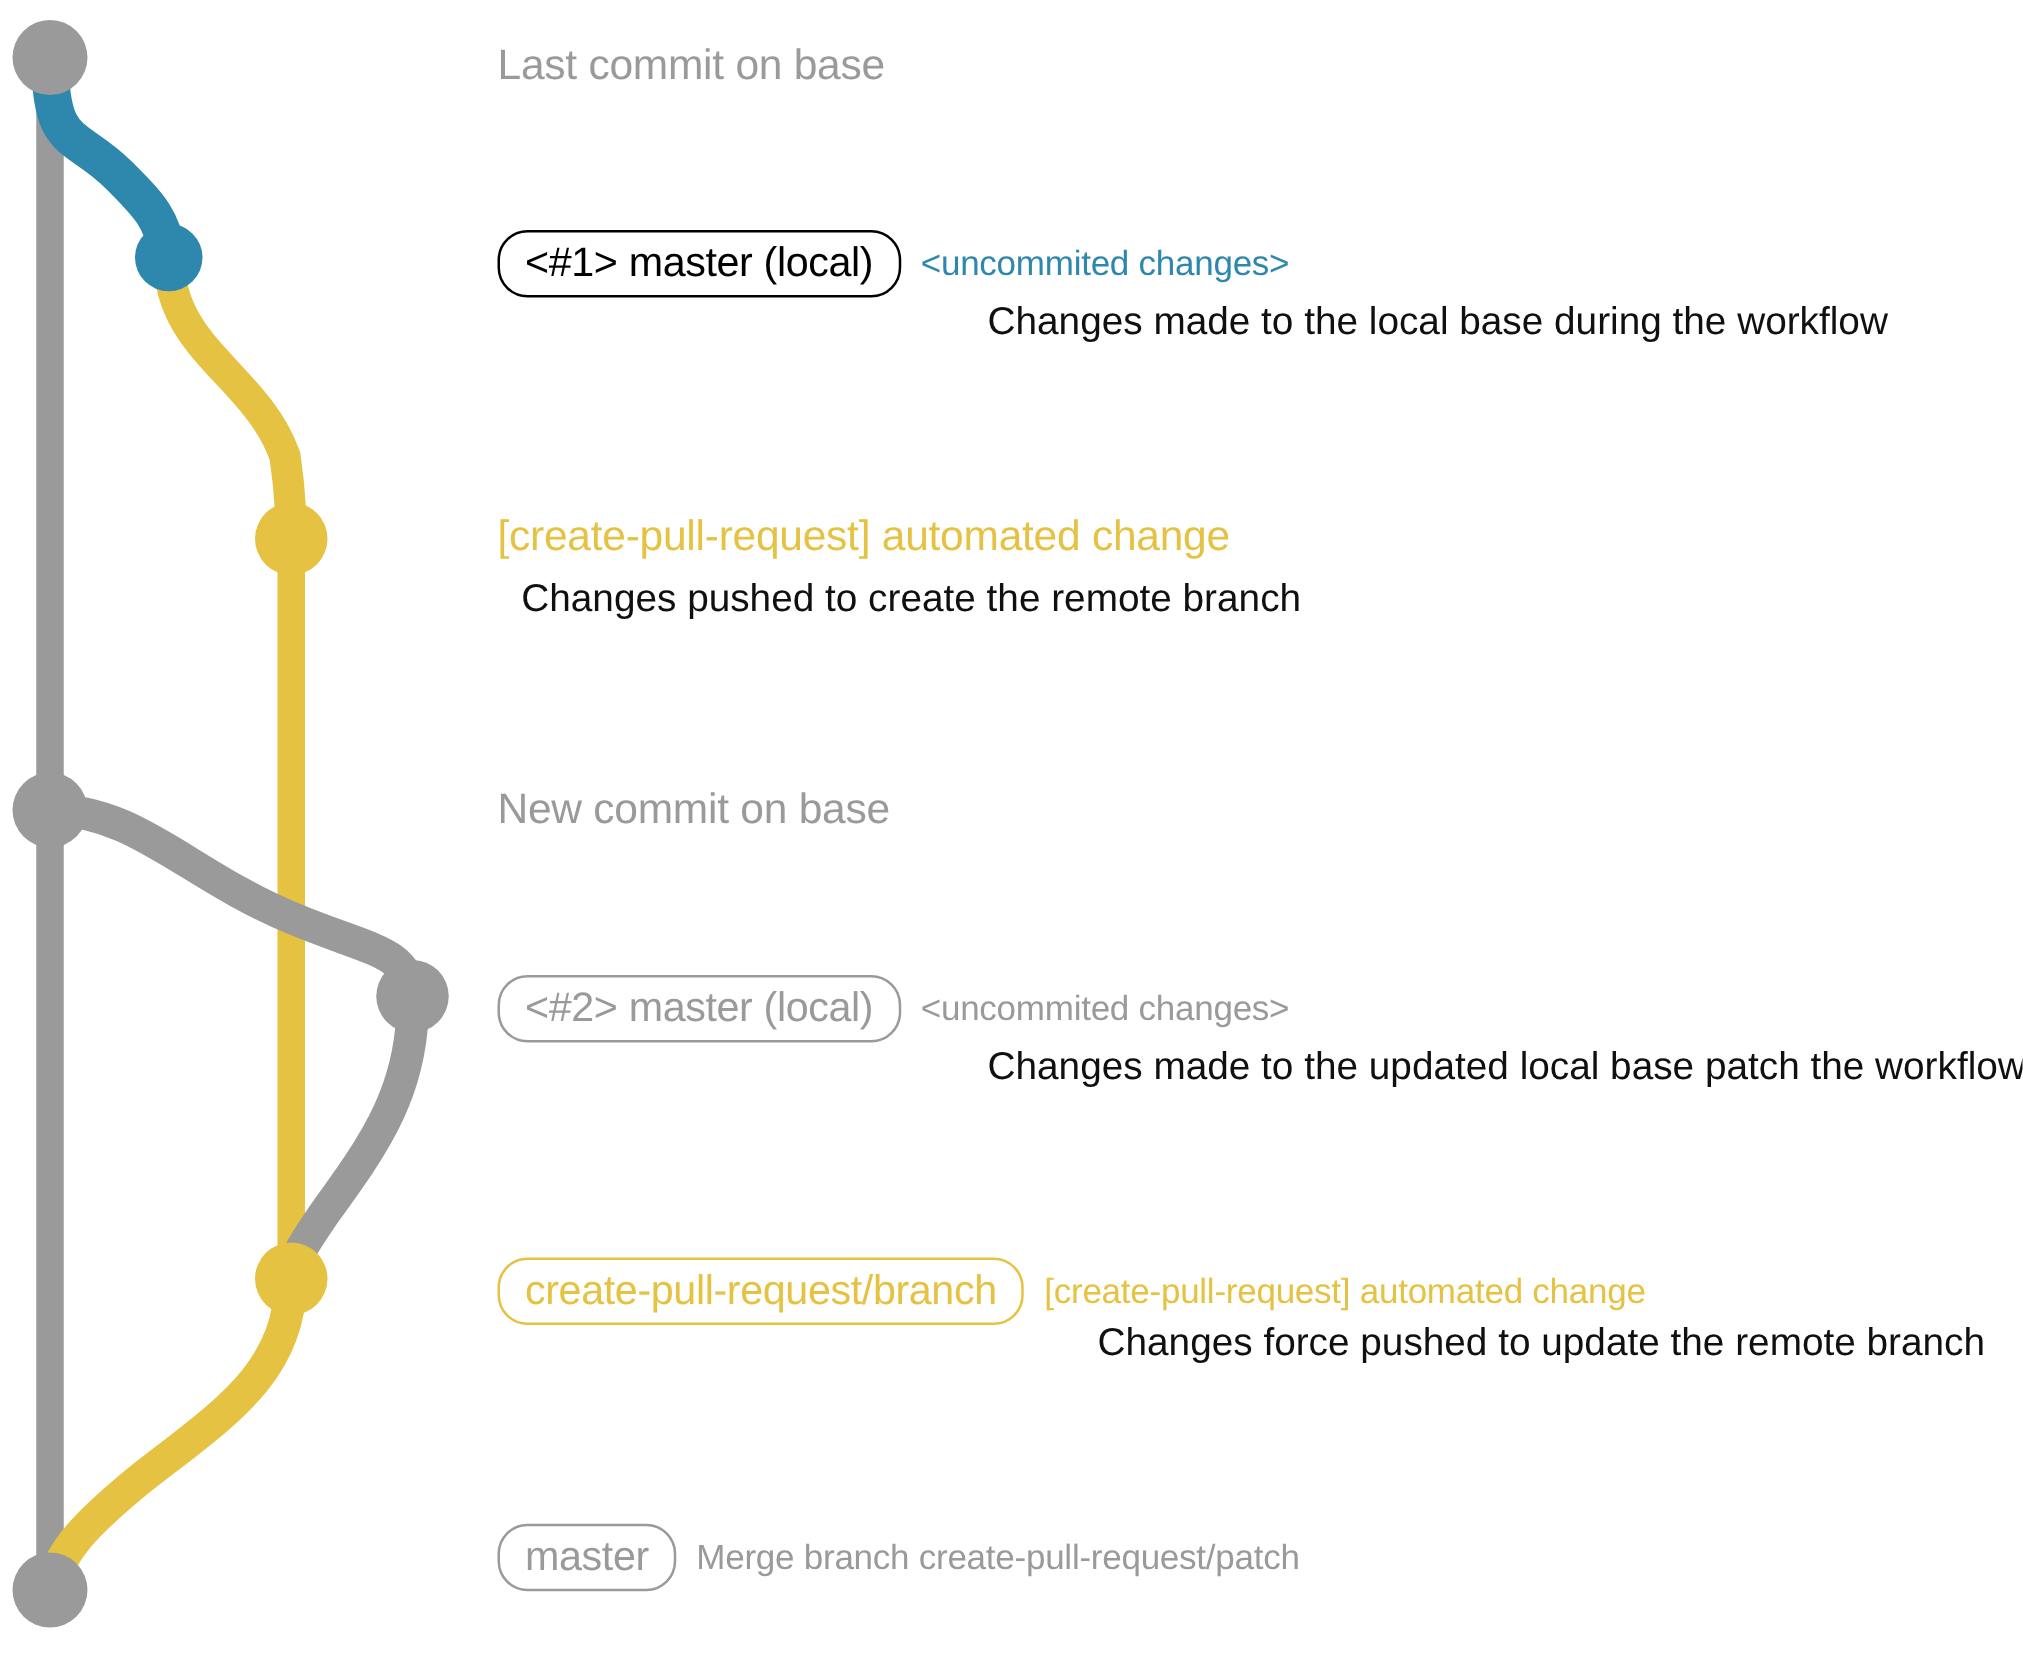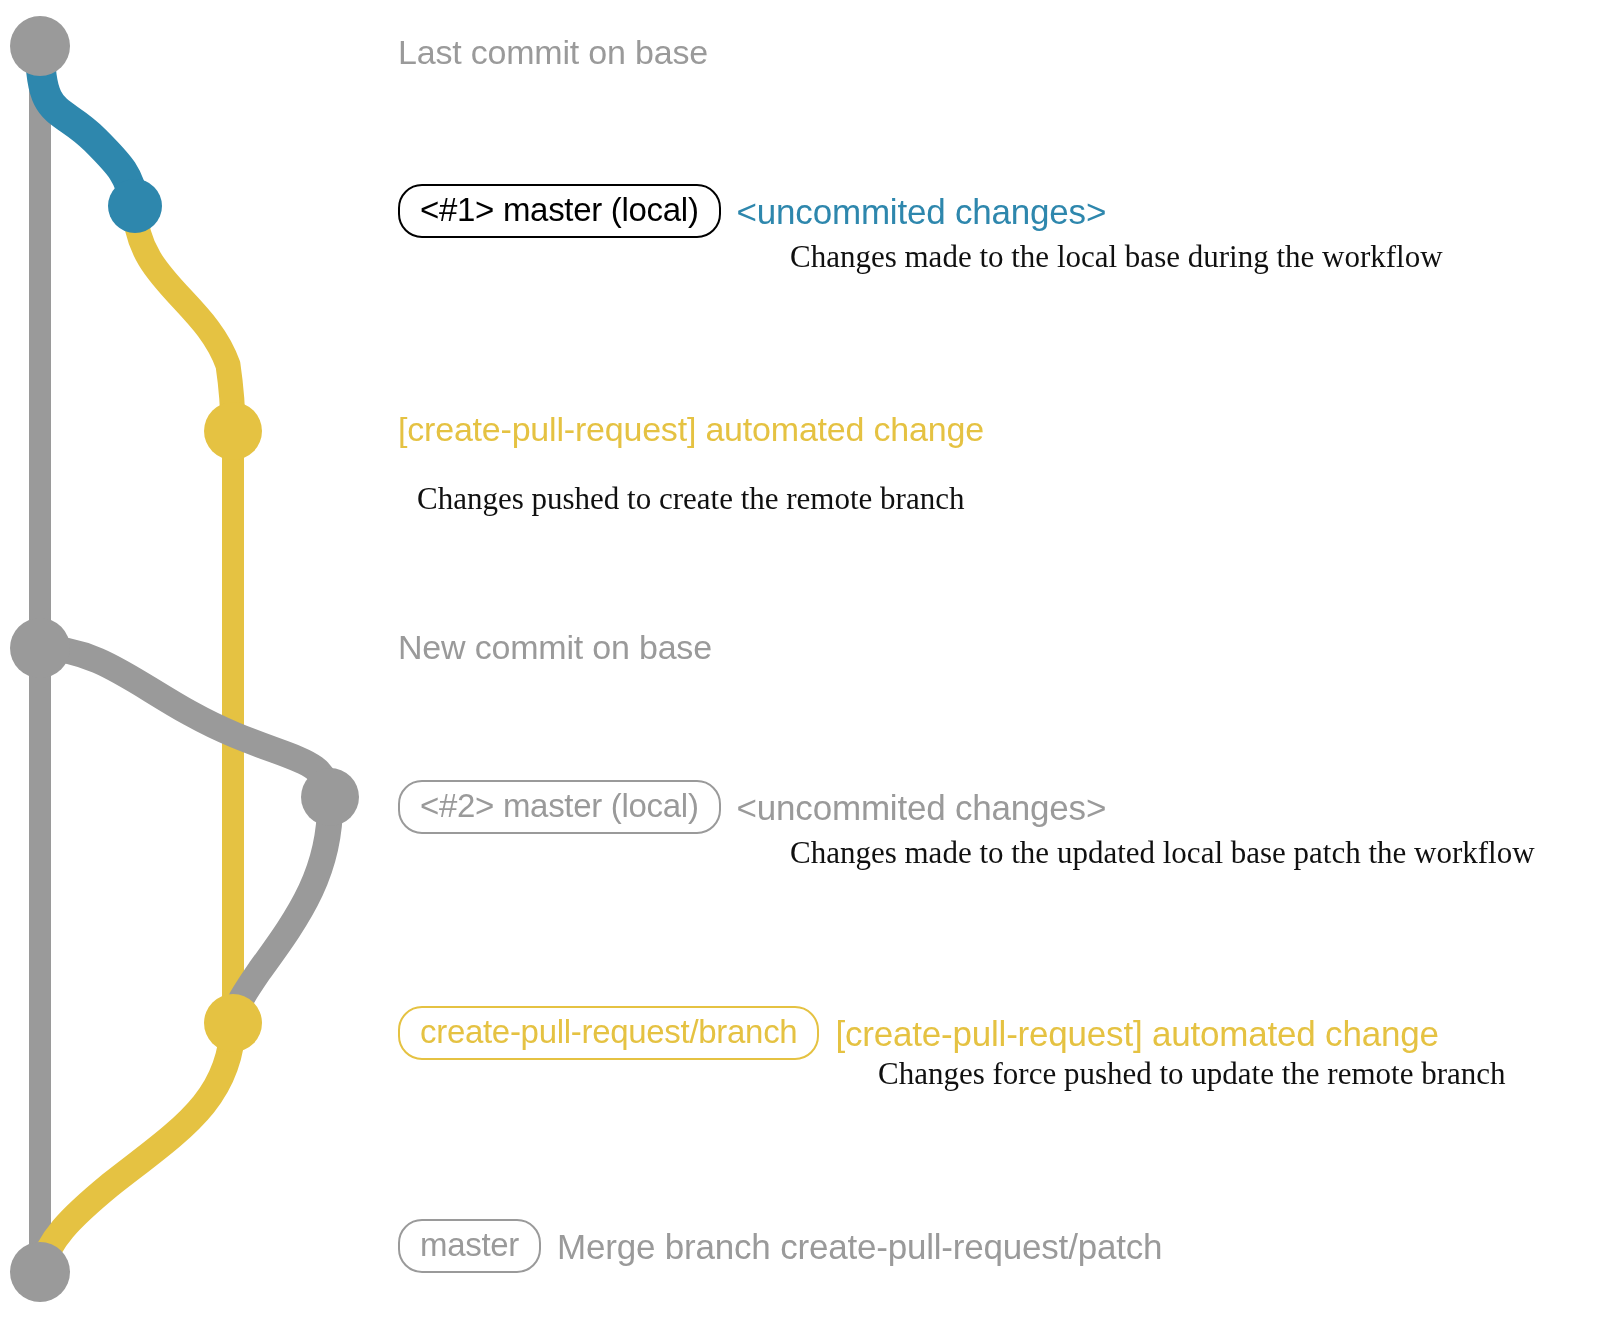--- a/index.html
+++ b/index.html
@@ -64,46 +64,46 @@
     font-size: 33px;
     line-height: 1;
     letter-spacing: -0.3px;
     white-space: nowrap;
   }
   .badge.blue { color: #000000; }
   .badge.gray { color: #9a9a9a; }
   .badge.gold { color: #e5c242; }
 
   .badge-caption {
-    font-size: 35px;
+    font-size: 28px;
     line-height: 1;
     letter-spacing: -0.2px;
     margin-left: 16px;
     white-space: nowrap;
   }
   .badge-caption.blue { color: #2e87ad; }
   .badge-caption.gray { color: #9a9a9a; }
   .badge-caption.gold { color: #e5c242; }
 
   
   .desc {
     position: absolute;
-    font-family: Liberation Serif, serif;
+    font-family: Liberation Sans, sans-serif;
     font-size: 31px;
     line-height: 1;
     color: #101010;
     white-space: nowrap;
   }
 
   
   #row-last-commit      { left: 398px; top: 35px; }
   #row-master-1         { left: 398px; top: 184px; }
   #desc-master-1        { left: 790px; top: 241px; }
   #row-automated-1      { left: 398px; top: 412px; }
-  #desc-automated-1     { left: 417px; top: 463px; margin-top: 20px; }
+  #desc-automated-1     { left: 417px; top: 463px; }
   #row-new-commit       { left: 398px; top: 630px; }
   #row-master-2         { left: 398px; top: 780px; }
   #desc-master-2        { left: 790px; top: 837px; }
   #row-automated-2      { left: 398px; top: 1006px; }
   #desc-automated-2     { left: 878px; top: 1058px; }
   #row-merge            { left: 398px; top: 1219px; }
 </style>
 </head>
 <body>
 

